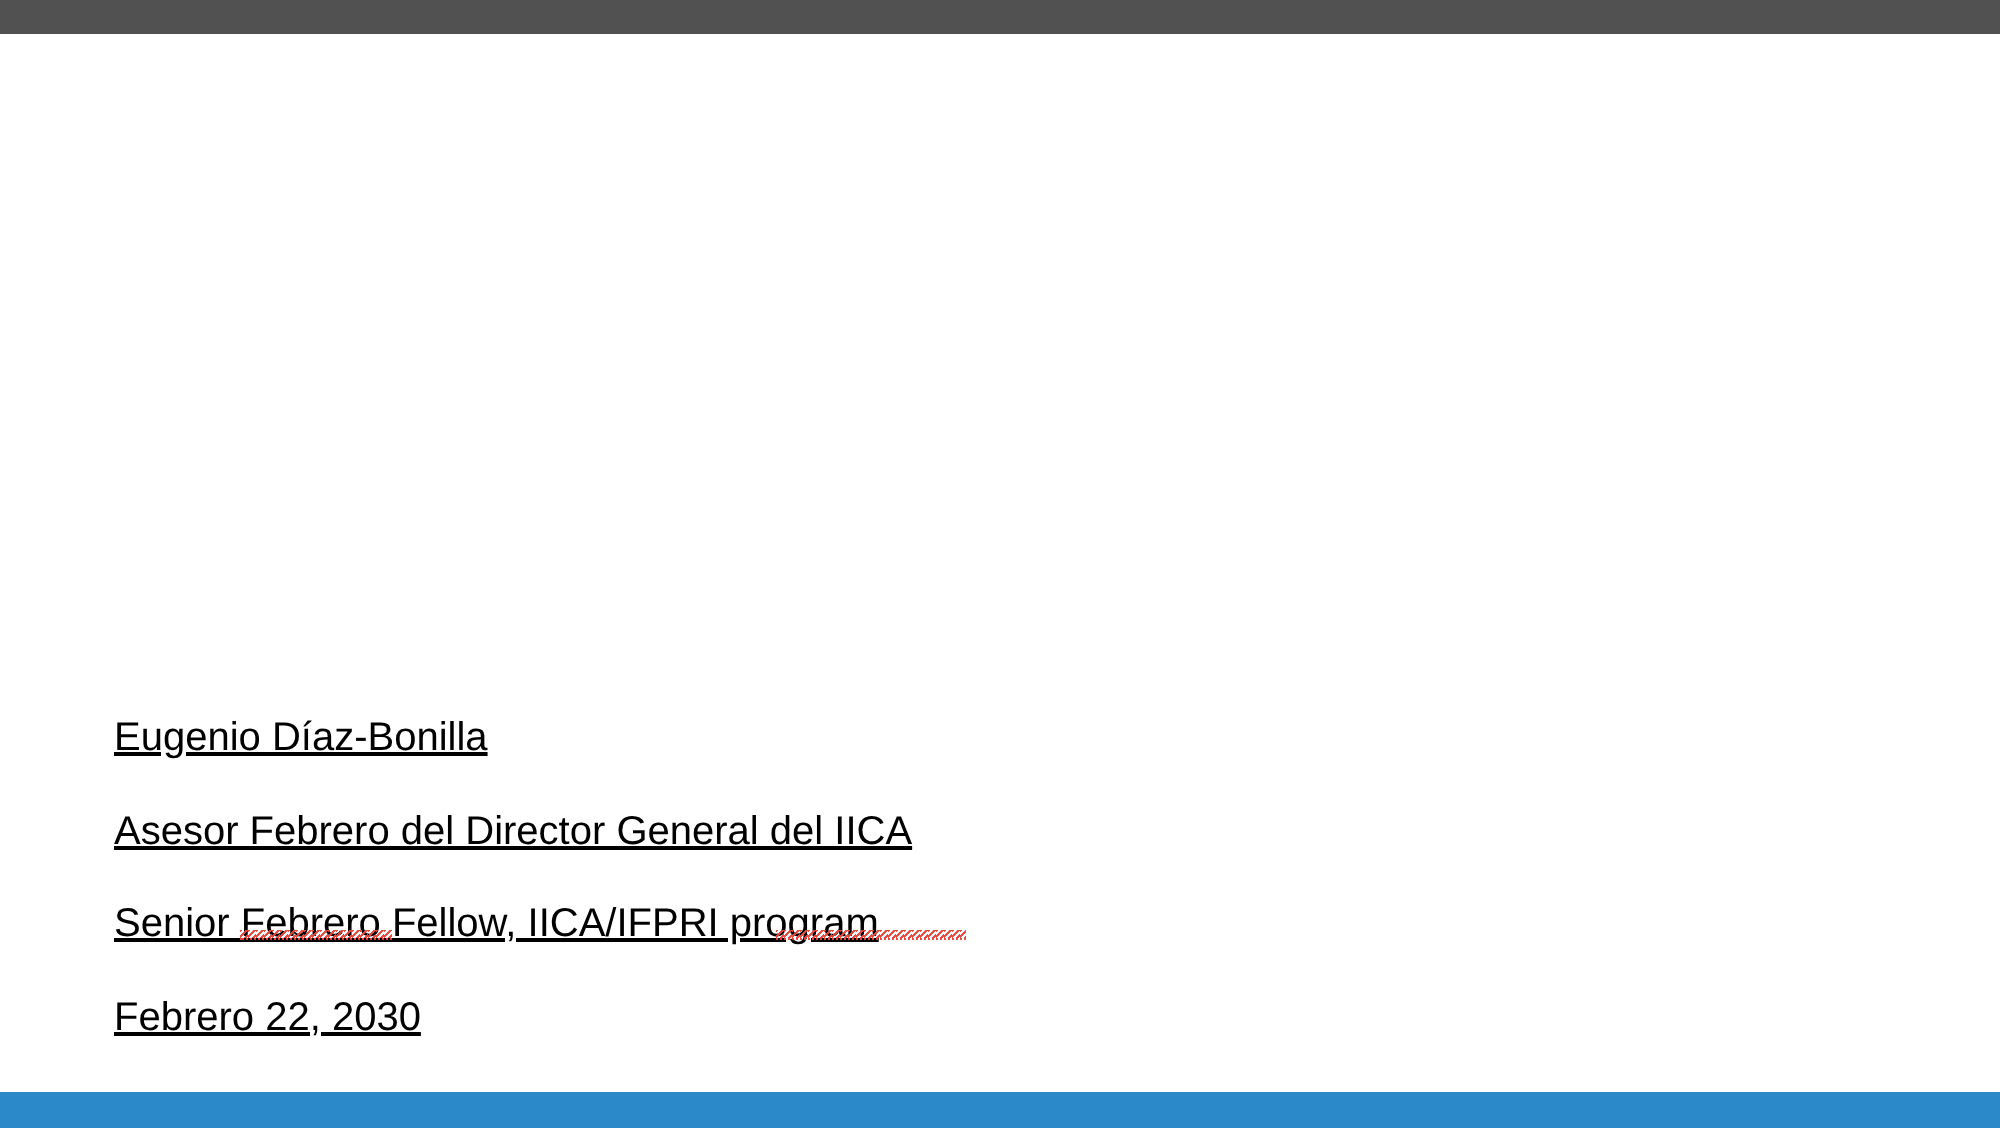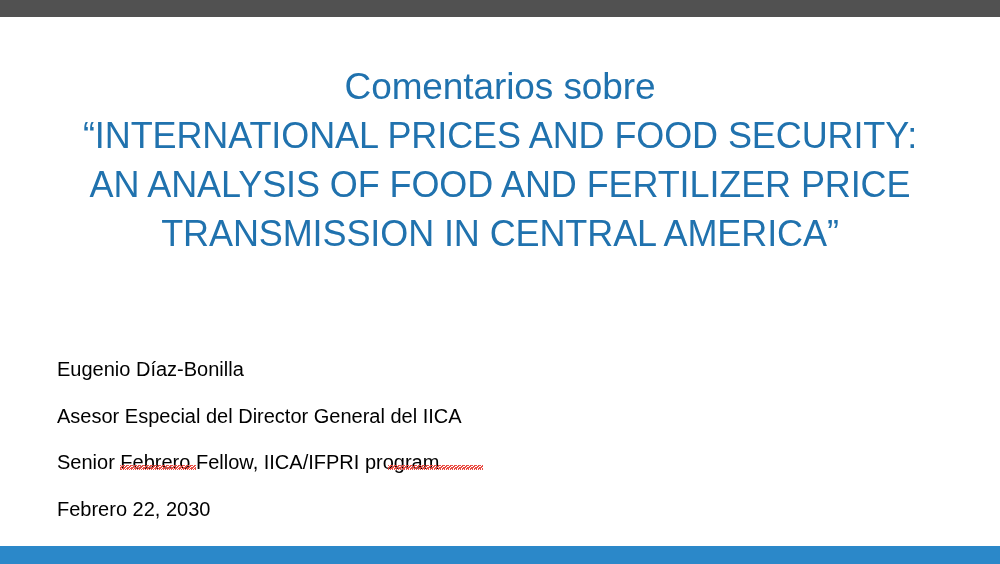--- a/index.html
+++ b/index.html
@@ -56,20 +56,21 @@
   .title-line.l2 { font-size: 36px; }
   .title-line.l3 { font-size: 36px; }
   .title-line.l4 { font-size: 36px; }
 
   
   .body-block {
     position: absolute;
     left: 57px;
     top: 346px;
     width: 760px;
+    text-decoration: underline;
   }
   .body-line {
     display: block;
     position: relative;
     font-family: "Liberation Sans", sans-serif;
     font-size: 20px;
     line-height: 46.5px;
     color: #000000;
     white-space: nowrap;
   }
@@ -89,30 +90,24 @@
   .squiggle.sq-visiting { left: 63px;  top: 119px; width: 76px; }
   .squiggle.sq-program  { left: 331px; top: 119px; width: 95px; }
 </style>
 </head>
 <body>
 
 <div class="slide">
 
   <div class="top-band"></div>
 
-  <div class="title-block">
-    <span class="title-line l1">Comentarios sobre</span>
-    <span class="title-line l2">“INTERNATIONAL PRICES AND FOOD SECURITY:</span>
-    <span class="title-line l3">AN ANALYSIS OF FOOD AND FERTILIZER PRICE</span>
-    <span class="title-line l4">TRANSMISSION IN CENTRAL AMERICA”</span>
-  </div>
 
   <div class="body-block">
     <span class="body-line">Eugenio Díaz-Bonilla</span>
-    <span class="body-line">Asesor Especial del Director General del IICA</span>
+    <span class="body-line">Asesor Febrero del Director General del IICA</span>
     <span class="body-line">Senior Febrero Fellow, IICA/IFPRI program</span>
     <span class="body-line">Febrero 22, 2030</span>
 
     <span class="squiggle sq-visiting"></span>
     <span class="squiggle sq-program"></span>
   </div>
 
   <div class="bottom-band"></div>
 
 </div>

